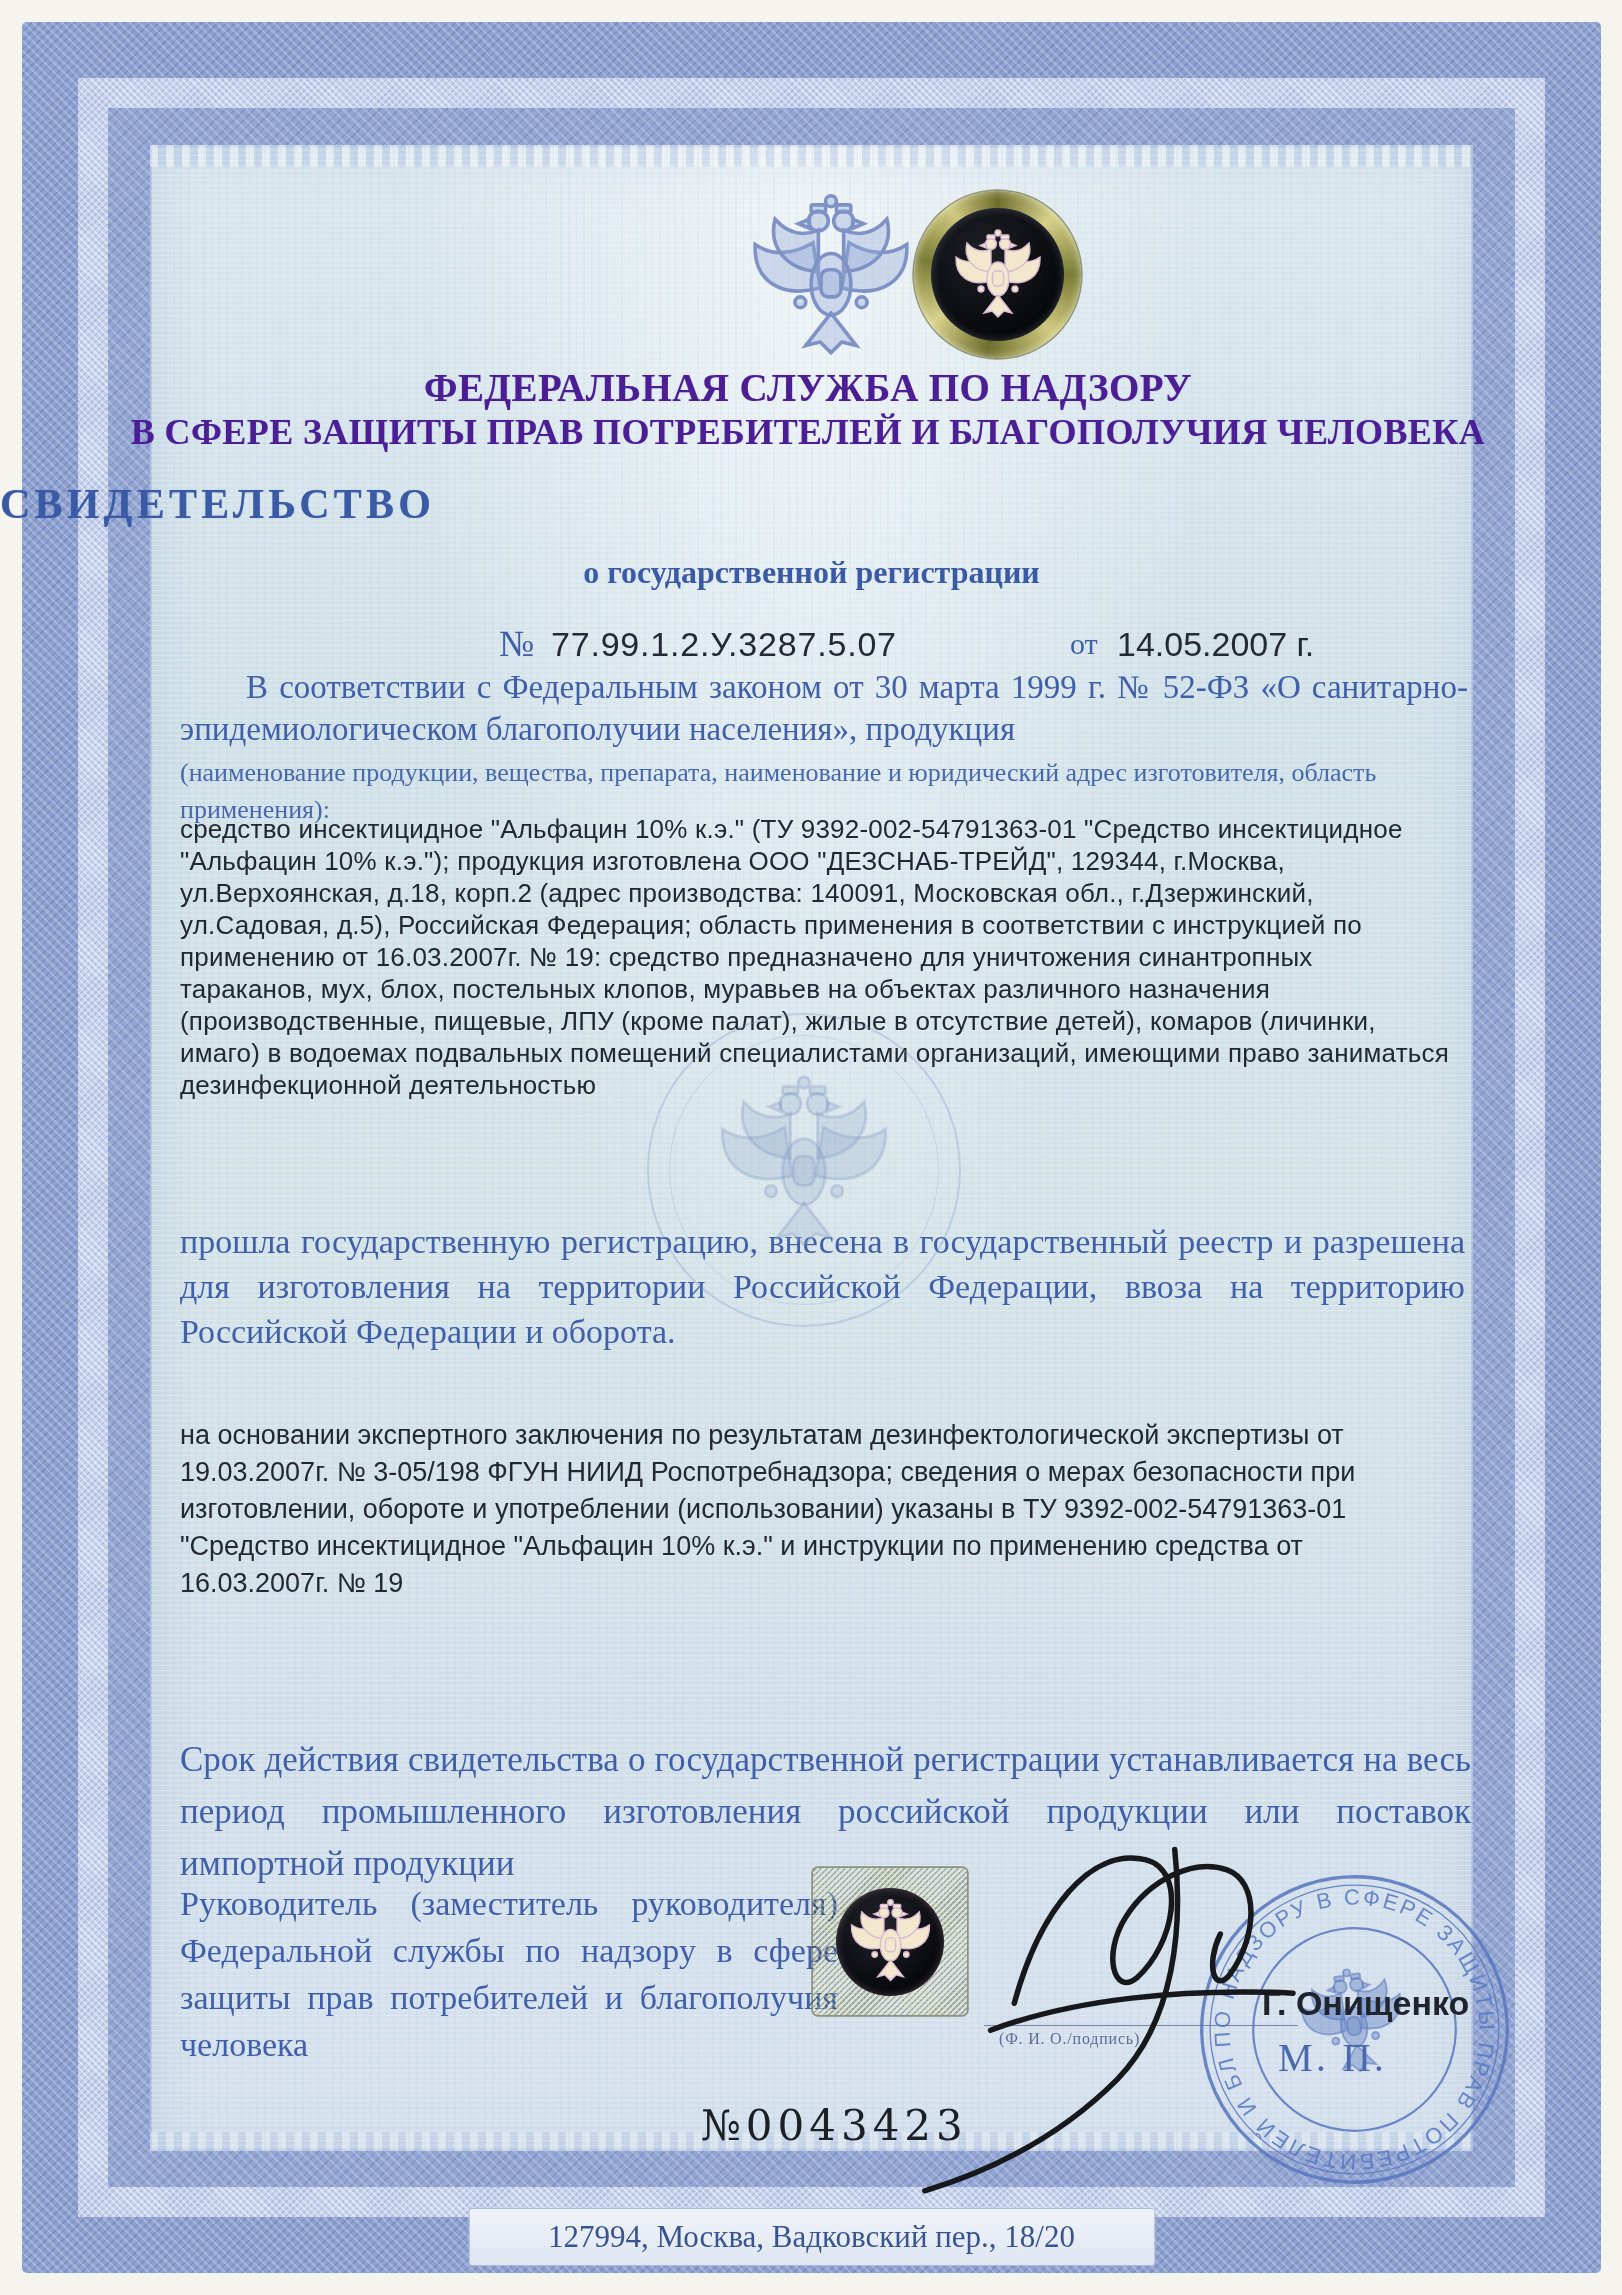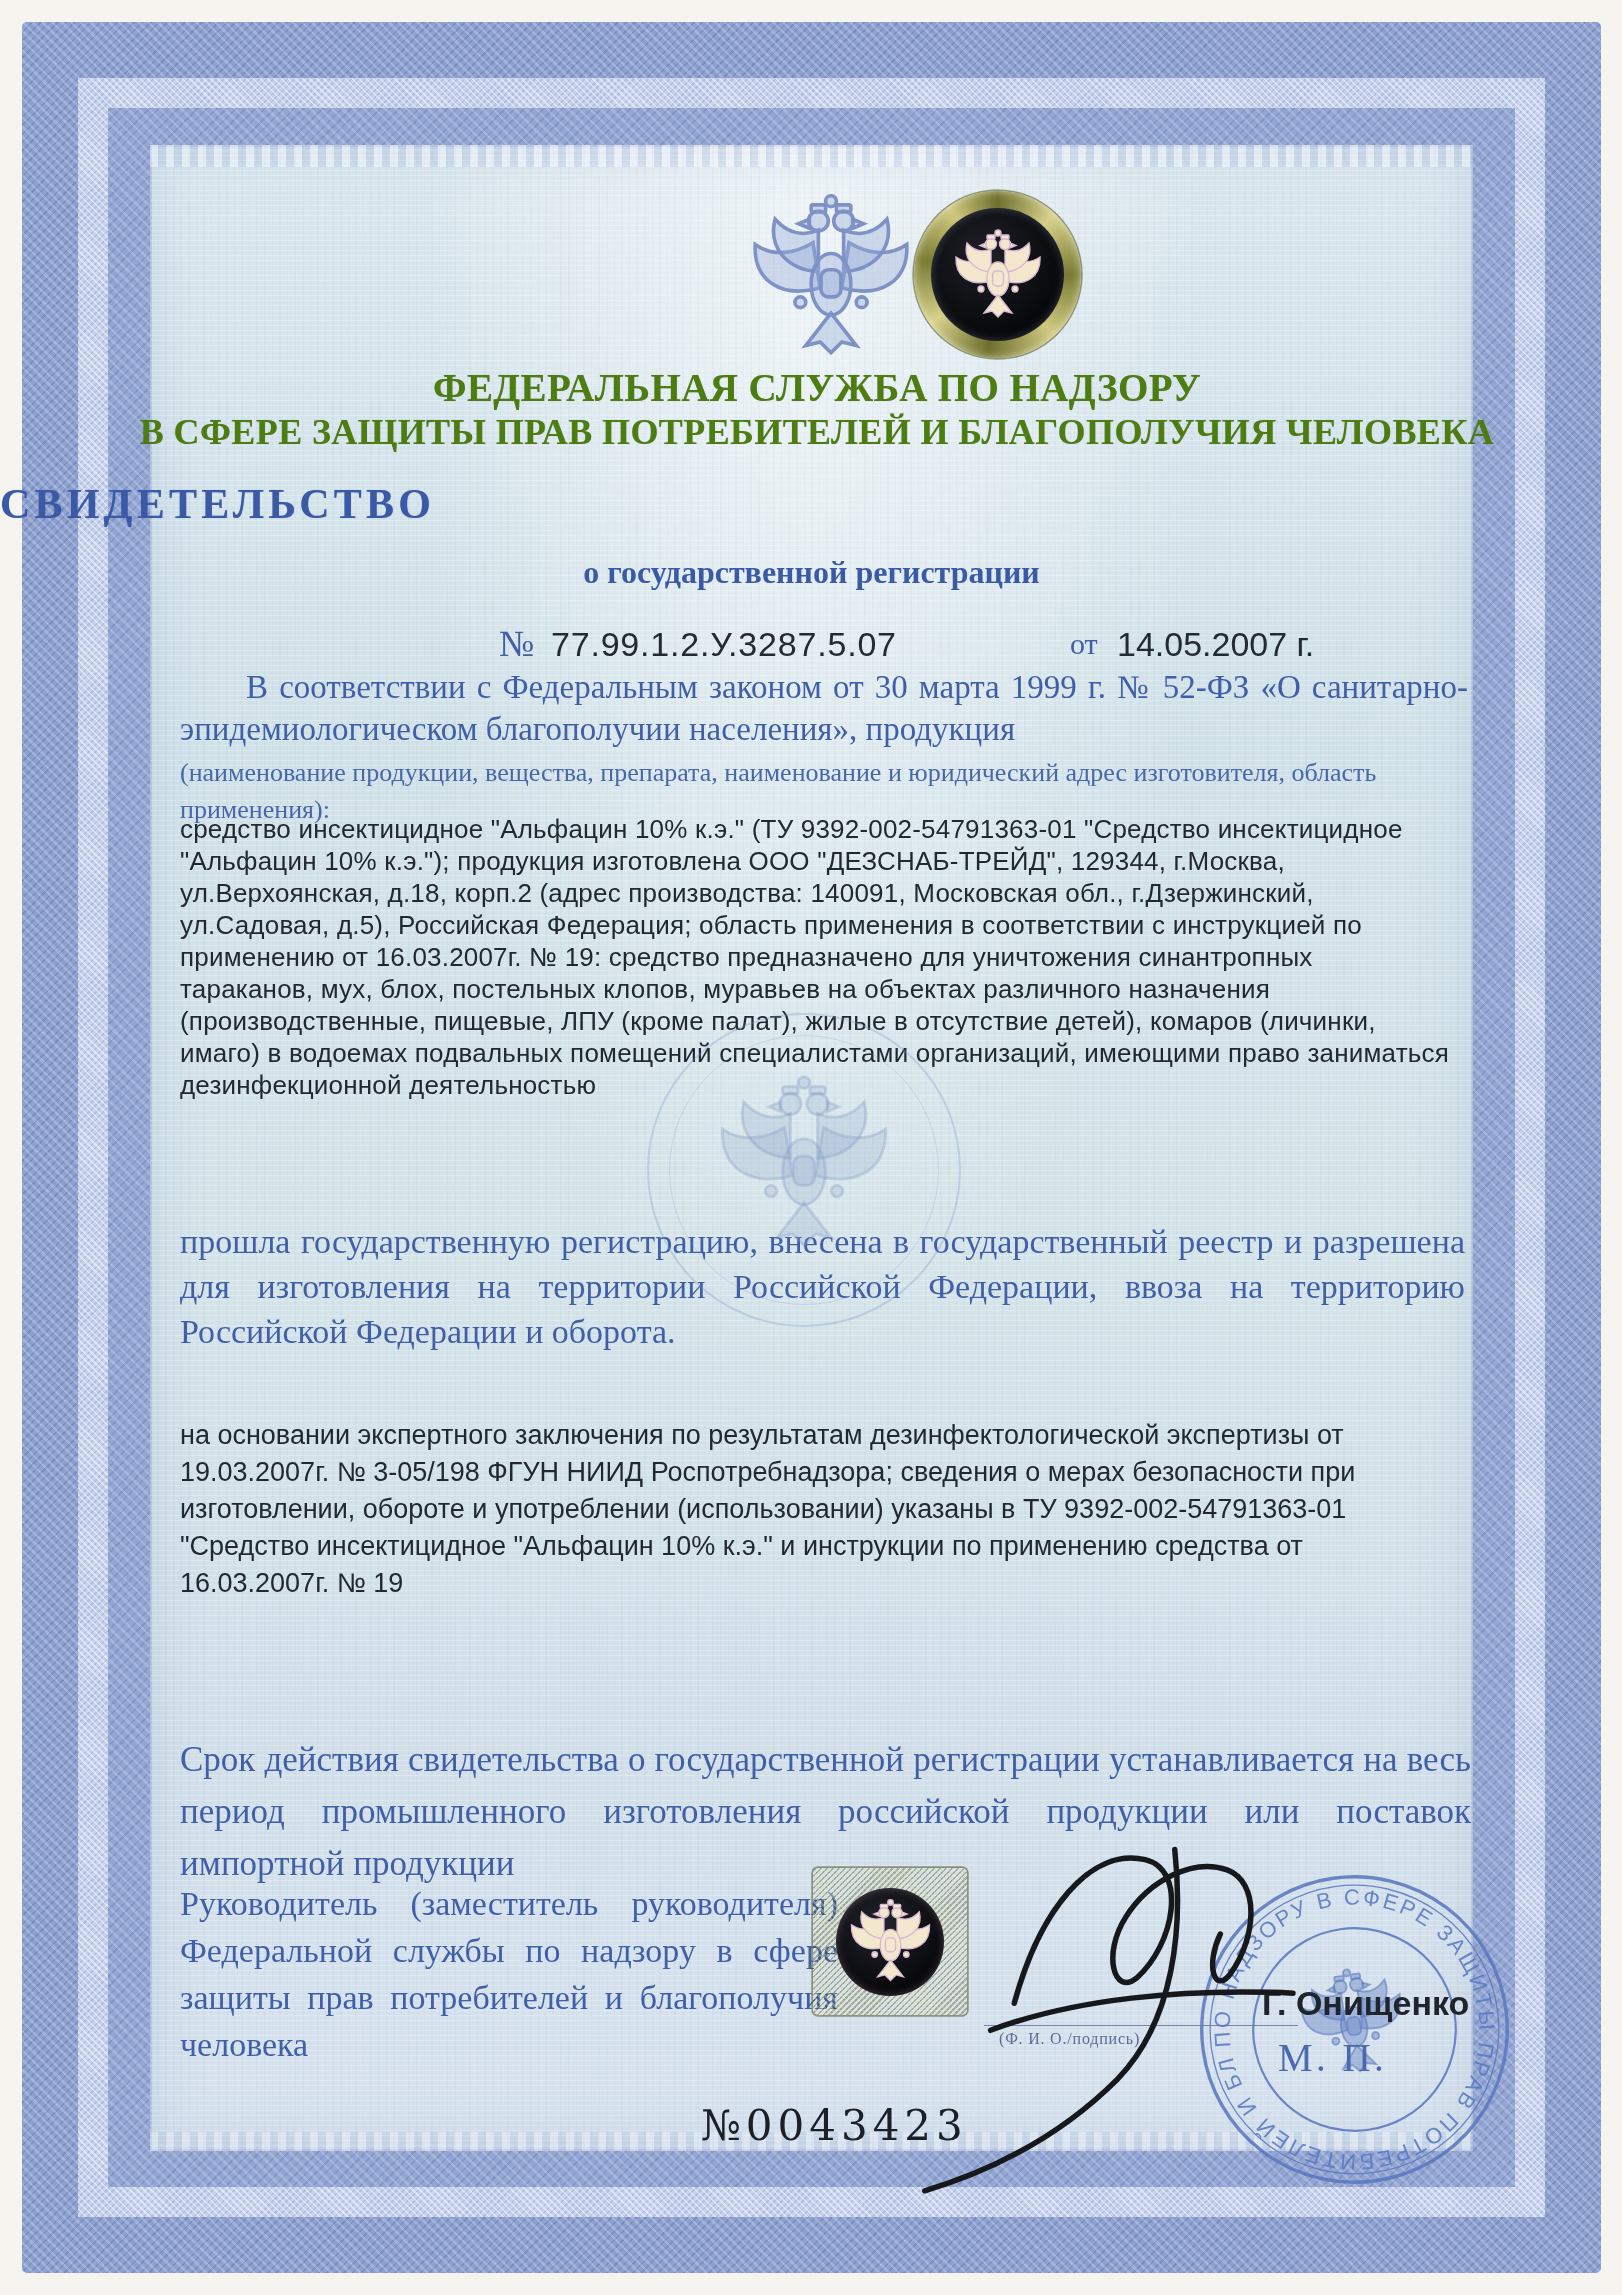--- a/index.html
+++ b/index.html
@@ -32,21 +32,21 @@
     background:repeating-linear-gradient(90deg, rgba(255,255,255,.45) 0 7.6px, rgba(150,172,215,.28) 7.6px 16px);
     opacity:.6;}
   .texture{position:absolute;inset:145px 150px 144px 150px;pointer-events:none;
     background-image:
       repeating-linear-gradient(0deg, rgba(255,255,255,.22) 0 0.8px, rgba(255,255,255,0) 0.8px 5px),
       repeating-linear-gradient(90deg, rgba(130,165,195,.07) 0 1.7px, rgba(130,165,195,0) 1.7px 7.6px);}
 
   
   .abs{position:absolute;}
   .blue-serif{color:#3a5aa6;font-family:"Liberation Serif",serif;}
-  .header-line{left:12px;width:1610px;text-align:center;font-weight:bold;color:#4d7c0f;
+  .header-line{left:3px;width:1610px;text-align:center;font-weight:bold;color:#4c1d95;
     letter-spacing:0.4px;text-shadow:0 0 0.8px rgba(53,86,159,.35);}
   #agency1{top:365px;font-size:39px;}
   #agency2{top:411px;font-size:36px;}
   #doc-title{top:480px;left:0;width:1623px;text-align:left;font-size:42px;font-weight:bold;
     letter-spacing:4.2px;color:#3a5aa6;text-shadow:0 0 0.8px rgba(58,90,166,.4);}
   #doc-subtitle{top:554px;left:0;width:1623px;text-align:center;font-size:32px;font-weight:bold;color:#3a5aa6;}
 
   #num-label{top:622px;left:499px;font-size:37px;color:#3f5fa8;}
   #num-value{top:625px;left:551px;font-size:34px;font-family:"Liberation Sans",sans-serif;color:#242a33;letter-spacing:0.8px;}
   #date-label{top:627px;left:1070px;font-size:30px;color:#3f5fa8;}
@@ -215,14 +215,17 @@
     <path d="M330,48 C340,140 330,250 262,320 C210,372 140,420 34,452"></path>
   </svg>
 
   <div id="sig-line" class="abs"></div>
   <div id="sig-caption" class="abs">(Ф. И. О./подпись)</div>
   <div id="sign-name" class="abs">Г. Онищенко</div>
   <div id="seal-mark" class="abs blue-serif">М. П.</div>
 
   <div id="blank-number" class="abs">№0043423</div>
 
+  <div id="footer-banner" class="abs">
+    <span id="footer-address">127994, Москва, Вадковский пер., 18/20</span>
+  </div>
 </div>
 
 
 </body></html>

